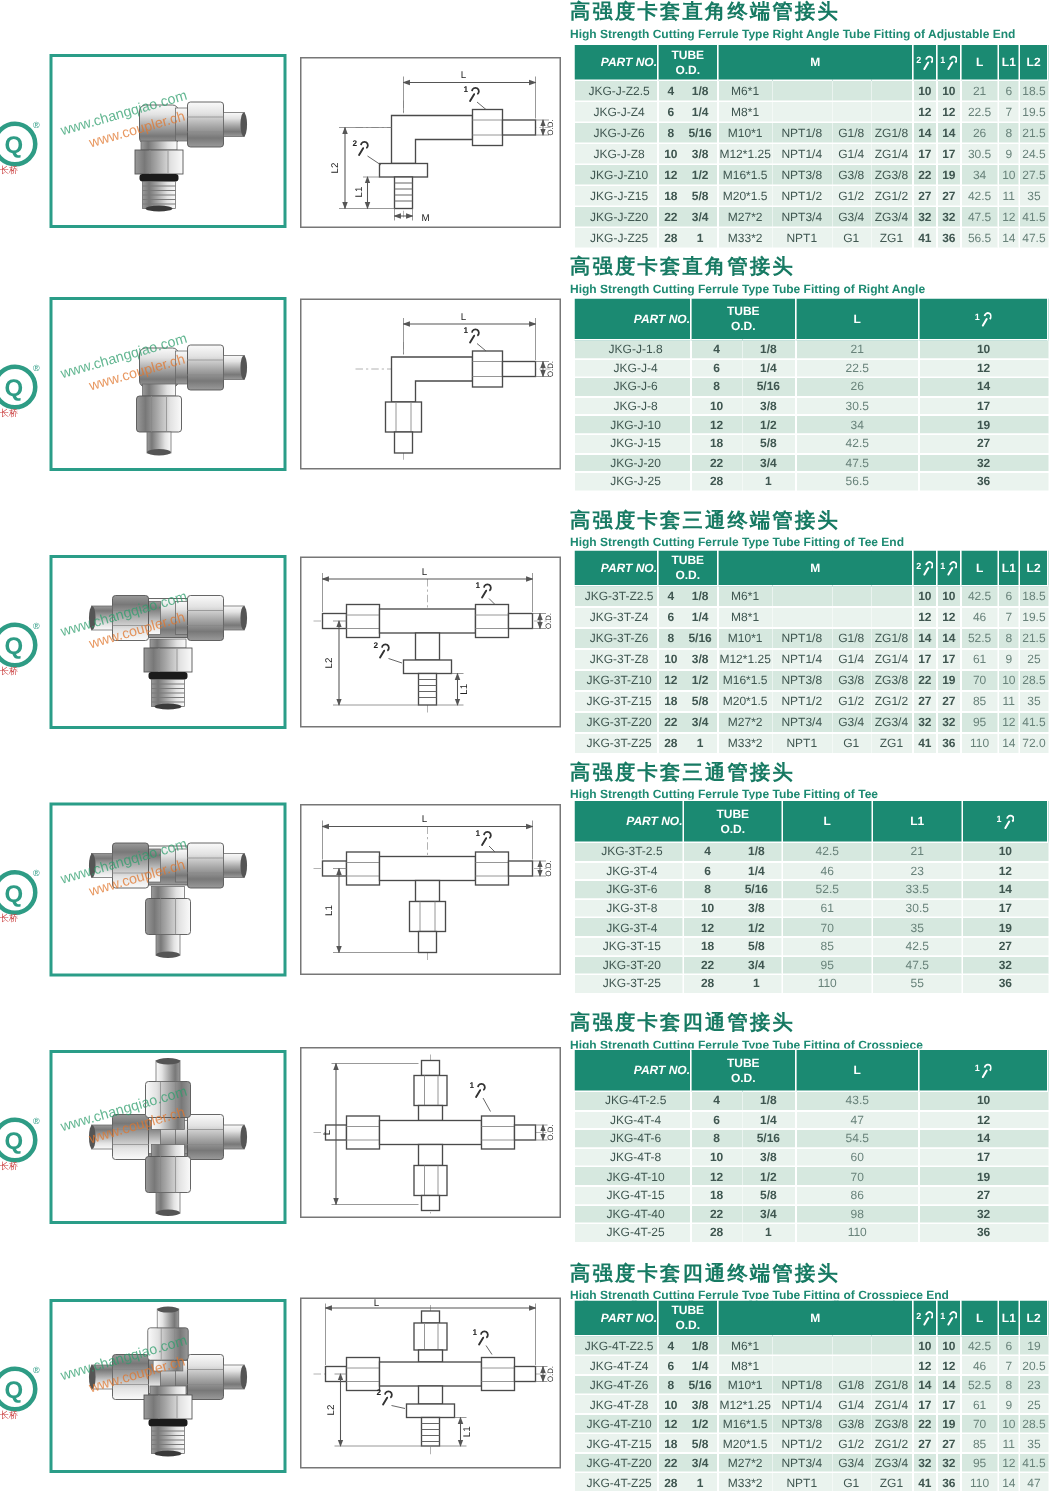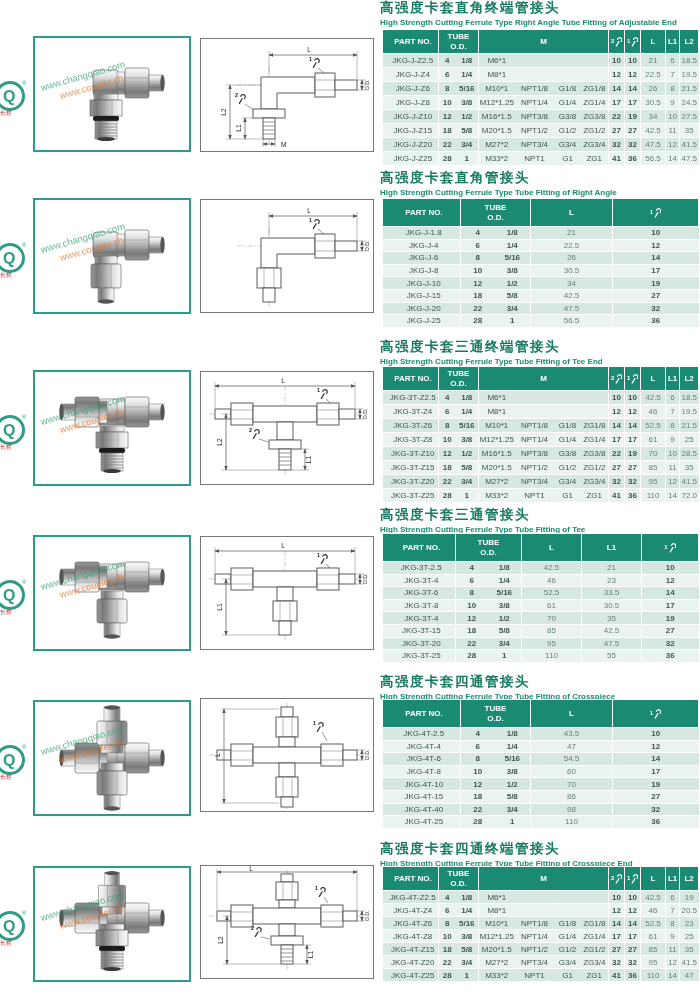--- a/index.html
+++ b/index.html
@@ -15,21 +15,21 @@
   .draw-box{width:172px;height:112px;border:1px solid #777;background:#fff;}
   .photo-box svg,.draw-box svg{display:block;}
   .wm{position:absolute;left:6px;top:32px;transform:rotate(-16deg);pointer-events:none;line-height:1.2;}
   .wm1{display:block;color:rgba(46,158,108,.75);font-size:9.5px;}
   .wm2{display:block;color:rgba(224,118,44,.75);font-size:9.5px;margin-left:16px;margin-top:2px;}
   .logo{width:30px;height:42px;}
   
   .tbl table{border-collapse:collapse;table-layout:fixed;width:316px;}
   .tbl th{background:#1b8a72;color:#fff;font-size:8px;font-weight:700;border:1px solid #fff;
           padding:0;line-height:1.15;height:23px;text-align:center;}
-  .tbl th.h-part{text-align:center;padding-left:5px;}
+  .tbl th.h-part{text-align:right;padding-left:5px;font-style:italic;}
   .ttB th,.ttC th{height:27px;}
   .tbl td{font-size:8px;padding:0;height:13px;text-align:center;border-top:1px solid #fff;
           overflow:hidden;white-space:nowrap;}
   .sec6t td{height:12px;}
   .ttB td,.ttC td{height:11.6px;}
   .tbl tbody tr:nth-child(odd) td{background:#d6e8df;}
   .tbl tbody tr:nth-child(even) td{background:#eaf3ee;}
   .c-part{text-align:center;padding-left:5px !important;color:#3f5650;}
   .c-b{font-weight:700;color:#3f5650;}
   .c-m{color:#3f5650;}
@@ -1097,20 +1097,34 @@
           <td class="c-m">NPT1/4</td>
           <td class="c-m">G1/4</td>
           <td class="c-m">ZG1/4</td>
           <td class="c-w gl">17</td>
           <td class="c-w gl">17</td>
           <td class="c-d gl">61</td>
           <td class="c-d gl">9</td>
           <td class="c-d gl">25</td>
         </tr>
         <tr>
+          <td class="c-part">JKG-4T-Z10</td>
+          <td class="c-b gl">12</td>
+          <td class="c-b">1/2</td>
+          <td class="c-m gl">M16*1.5</td>
+          <td class="c-m">NPT3/8</td>
+          <td class="c-m">G3/8</td>
+          <td class="c-m">ZG3/8</td>
+          <td class="c-w gl">22</td>
+          <td class="c-w gl">19</td>
+          <td class="c-d gl">70</td>
+          <td class="c-d gl">10</td>
+          <td class="c-d gl">28.5</td>
+        </tr>
+        <tr>
           <td class="c-part">JKG-4T-Z15</td>
           <td class="c-b gl">18</td>
           <td class="c-b">5/8</td>
           <td class="c-m gl">M20*1.5</td>
           <td class="c-m">NPT1/2</td>
           <td class="c-m">G1/2</td>
           <td class="c-m">ZG1/2</td>
           <td class="c-w gl">27</td>
           <td class="c-w gl">27</td>
           <td class="c-d gl">85</td>

